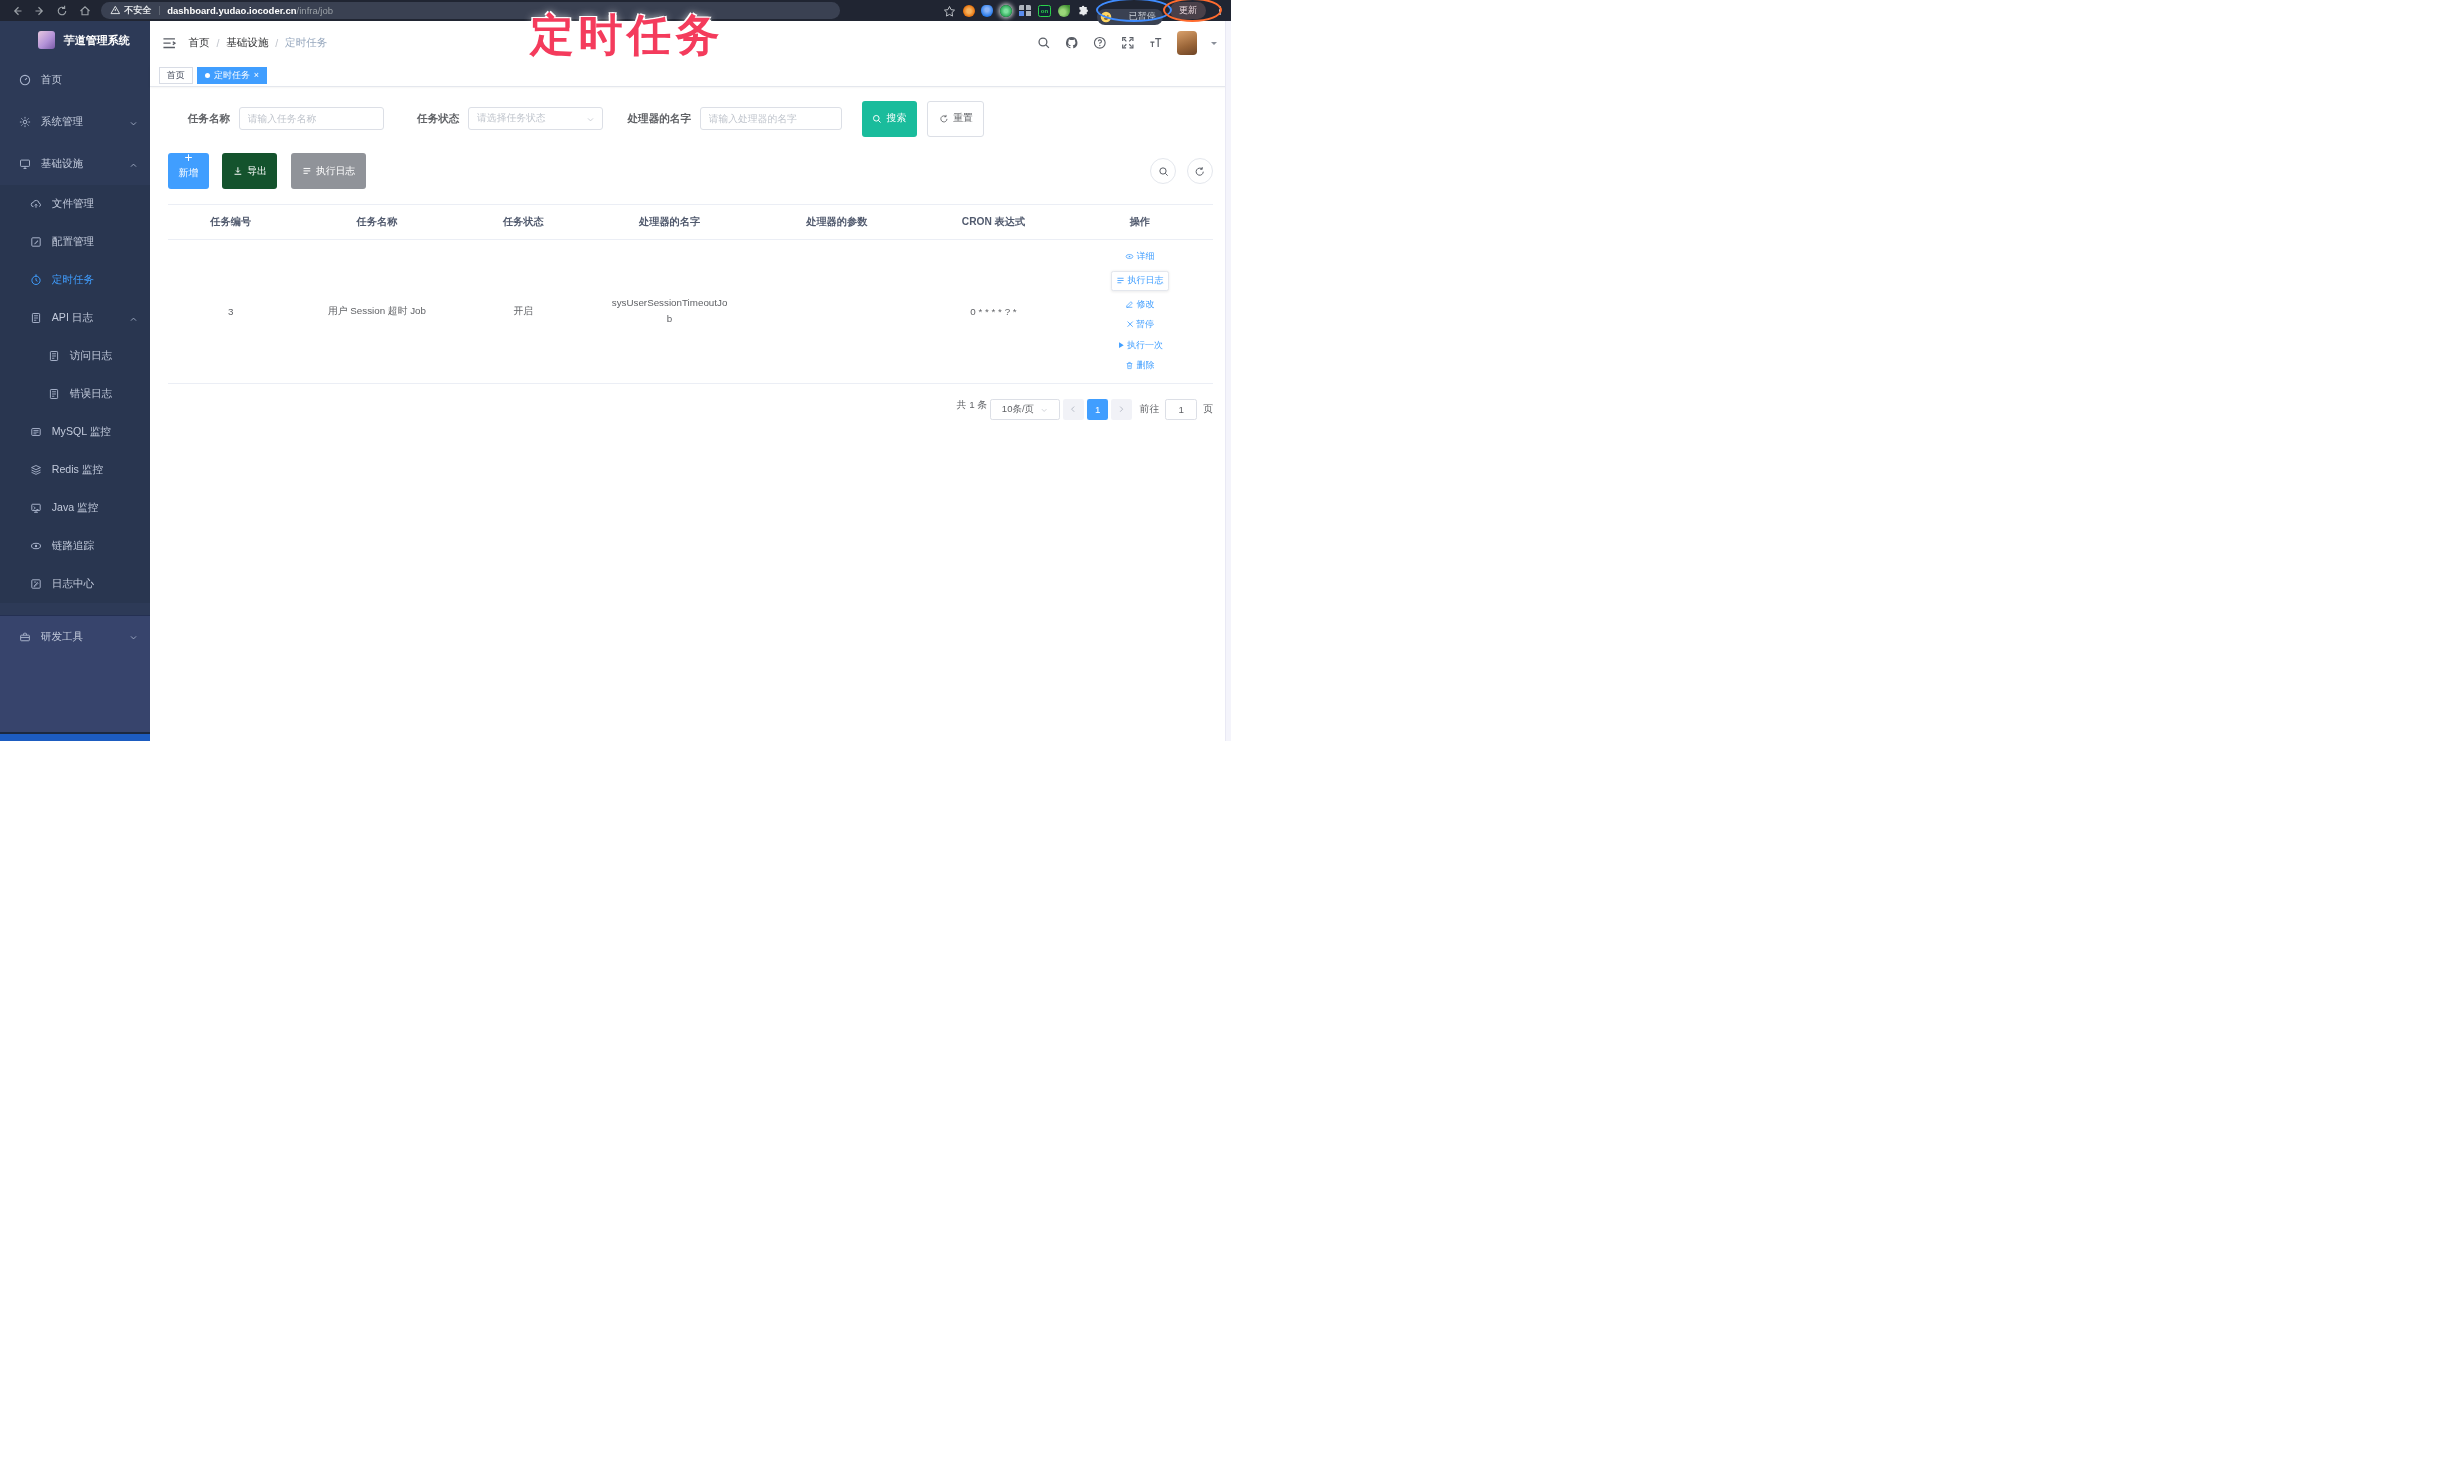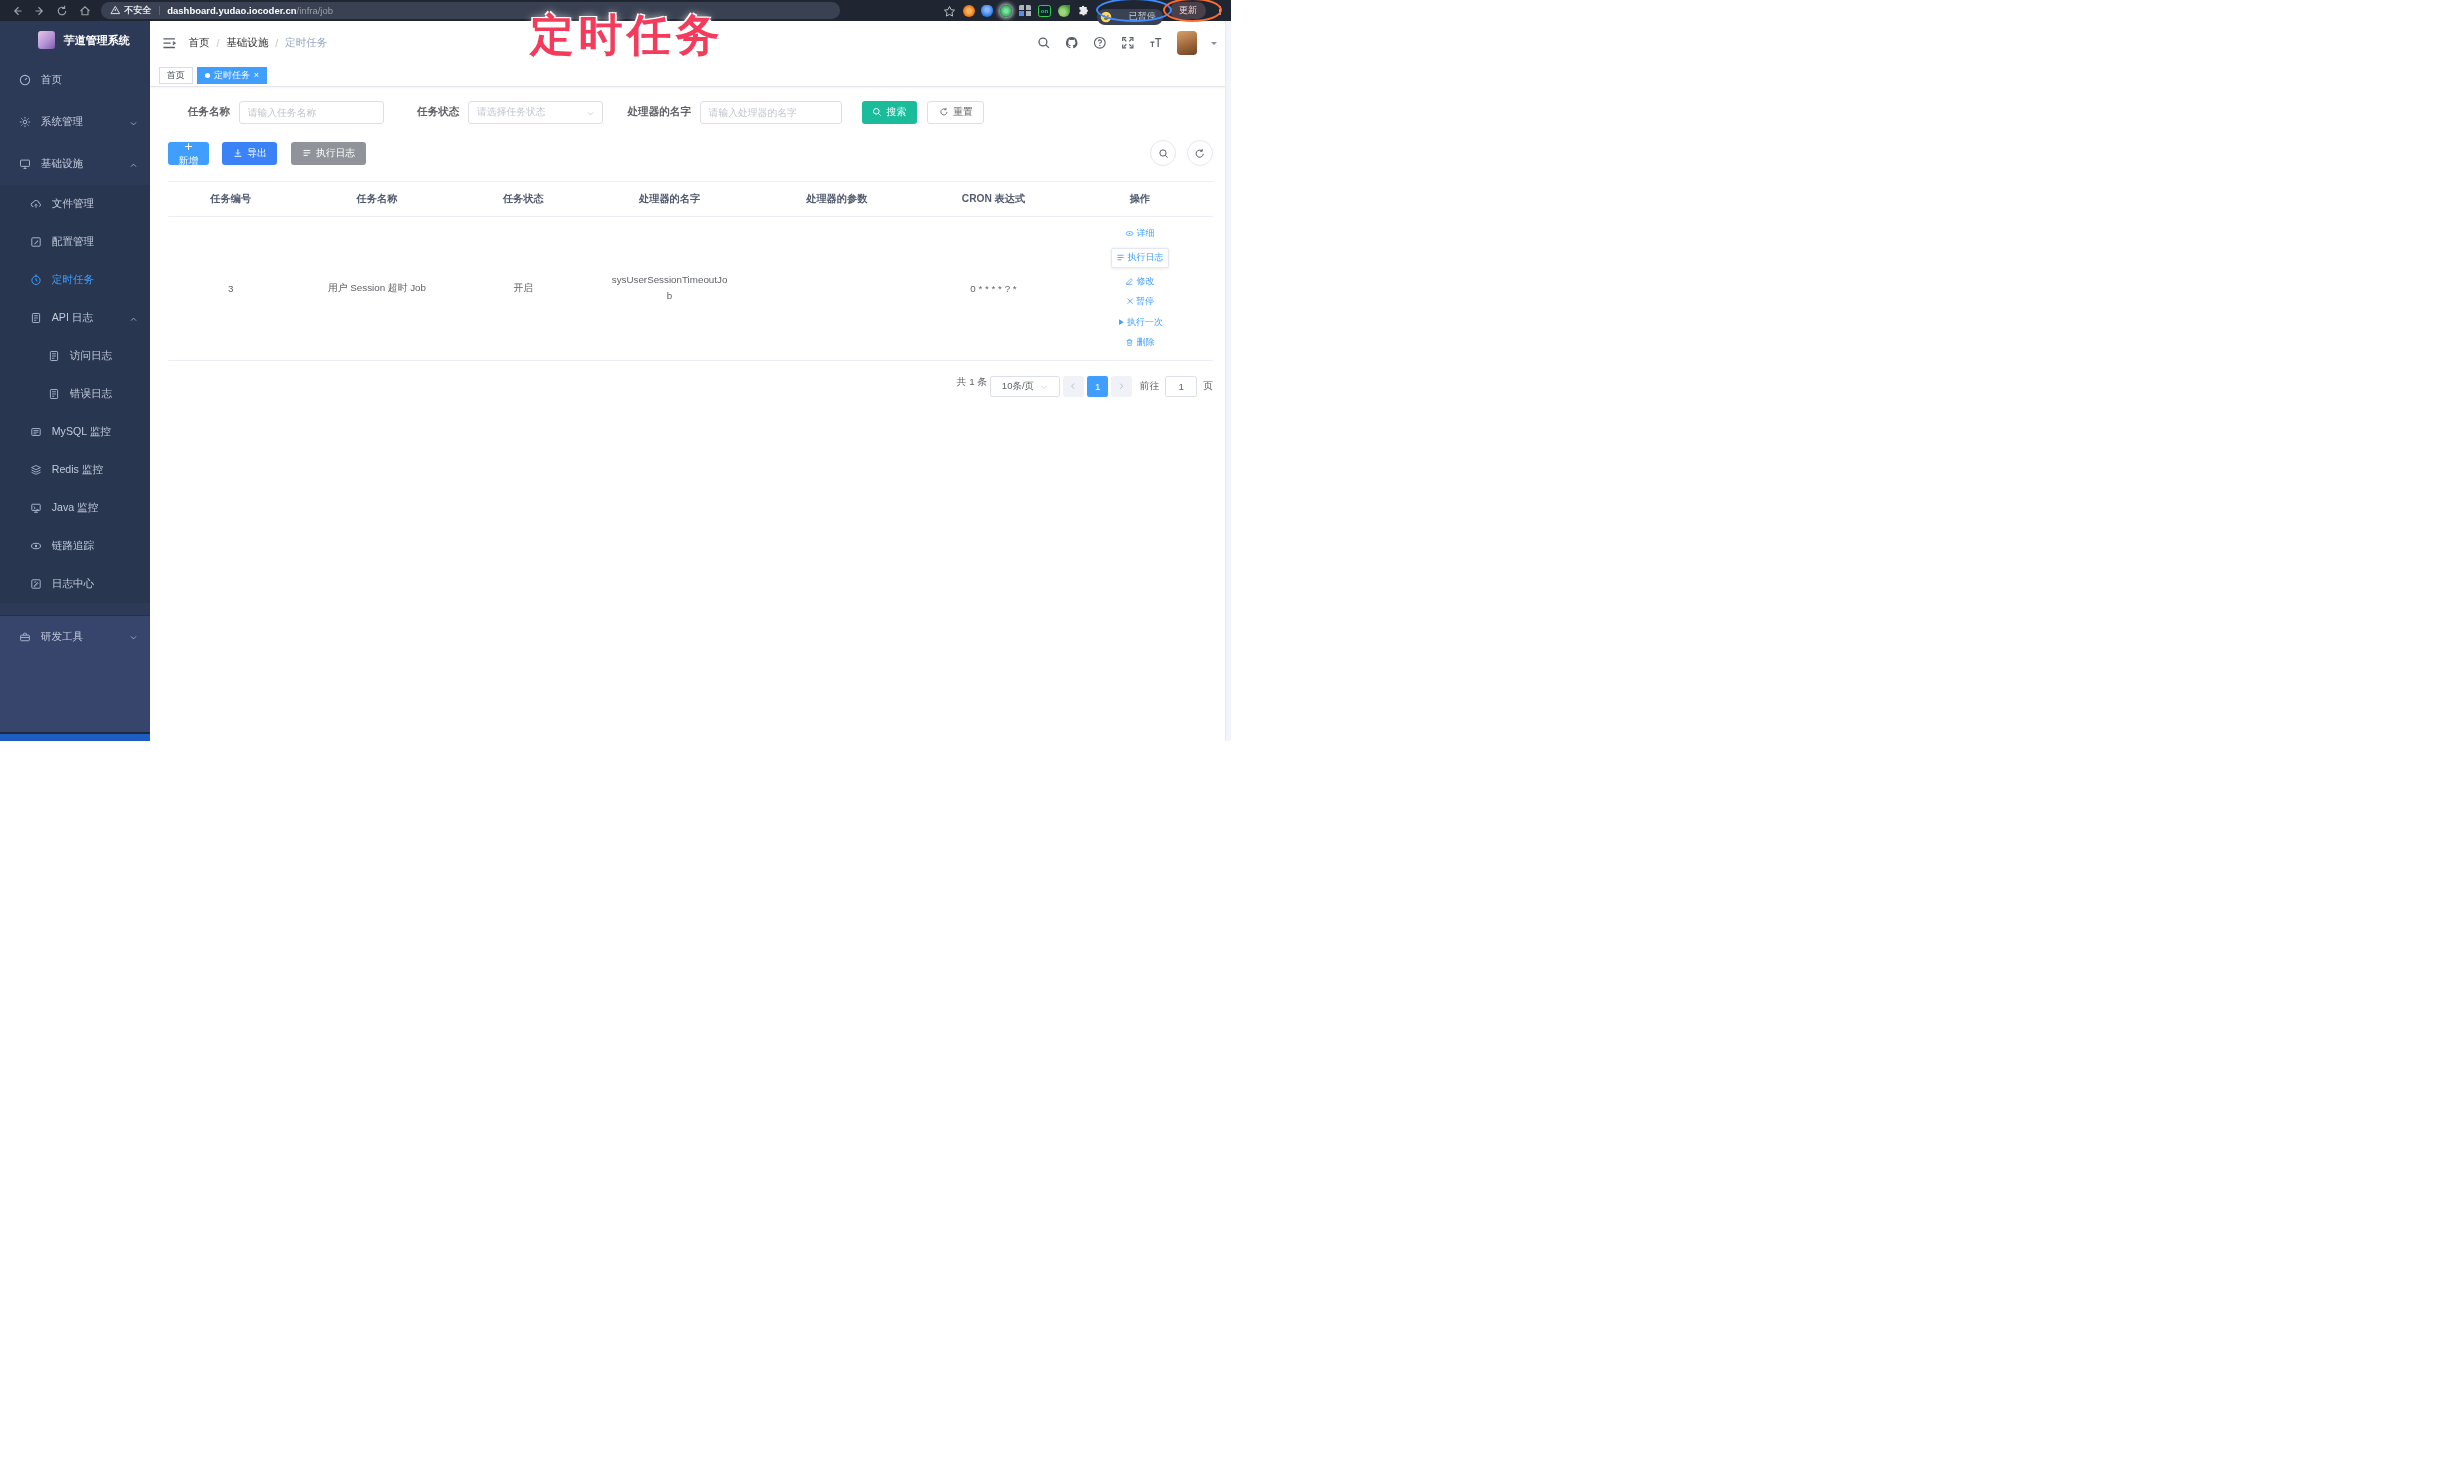--- a/index.html
+++ b/index.html
@@ -83,28 +83,28 @@
 
   
   .filter-row { display:flex; align-items:center; padding-left:19.7px; margin-bottom:16.7px; }
   .f-label { font-size:10.6px; font-weight:bold; color:#606266; margin-right:9px; white-space:nowrap; }
   .f-input { height:23px; border:0.8px solid #dcdfe6; border-radius:3px; padding:0 7.6px; font-size:9.8px; color:#606266; background:#fff; }
   .f-input::placeholder { color:#bfc4cc; }
   .f-input.name { width:145px; margin-right:33px; }
   .f-select { width:135px; height:23px; border:0.8px solid #dcdfe6; border-radius:3px; display:flex; align-items:center; padding:0 7.6px; margin-right:24px; color:#bfc4cc; font-size:9.8px; cursor:pointer; }
   .f-select .chev2 { margin-left:auto; color:#c0c4cc; }
   .f-input.handler { width:142px; margin-right:19.7px; }
-  .btn { height:23px; border:none; border-radius:3px; font-size:9.8px; display:inline-flex; align-items:center; gap:4.5px; padding:0 10.6px; cursor:pointer; font-family:inherit; }
+  .btn { height:36px; border:none; border-radius:3px; font-size:9.8px; display:inline-flex; align-items:center; gap:4.5px; padding:0 10.6px; cursor:pointer; font-family:inherit; }
   .btn-search { background:#1abc9c; color:#fff; margin-right:10.6px; }
   .btn-reset { background:#fff; color:#606266; border:0.8px solid #dcdfe6; }
 
   
   .toolbar-row { display:flex; align-items:center; margin-bottom:15px; }
   .btn-add { background:#409eff; color:#fff; margin-right:13.6px;flex-direction:column; }
-  .btn-export { background:#3b82f6; color:#fff; margin-right:13.6px; }
+  .btn-export { background:#14532d; color:#fff; margin-right:13.6px; }
   .btn-exec { background:#909399; color:#fff; }
   .round-btns { margin-left:auto; display:flex; gap:10.6px; }
   .round-btn { width:26px; height:26px; border-radius:50%; background:#fff; border:0.8px solid #e4e7ed; color:#5a5e66; display:flex; align-items:center; justify-content:center; cursor:pointer; }
 
   
   table.grid { width:100%; border-collapse:collapse; }
   .grid th { font-size:10.2px; color:#515a6e; font-weight:bold; padding:9.8px 4.5px; border-top:0.8px solid #ebeef5; border-bottom:0.8px solid #ebeef5; text-align:center; }
   .grid td { font-size:9.8px; color:#606266; padding:10.6px 4.5px; border-bottom:0.8px solid #ebeef5; text-align:center; vertical-align:middle; }
   .handler-cell span { display:inline-block; max-width:120px; word-break:break-all; line-height:1.7; }
   .actions { display:flex; flex-direction:column; gap:6.8px; align-items:center; }

